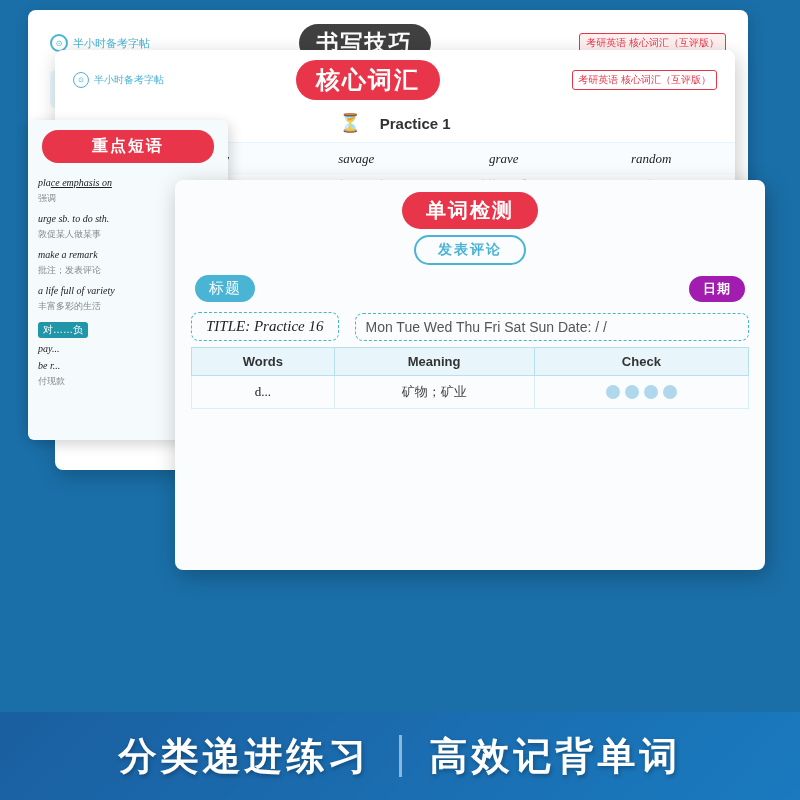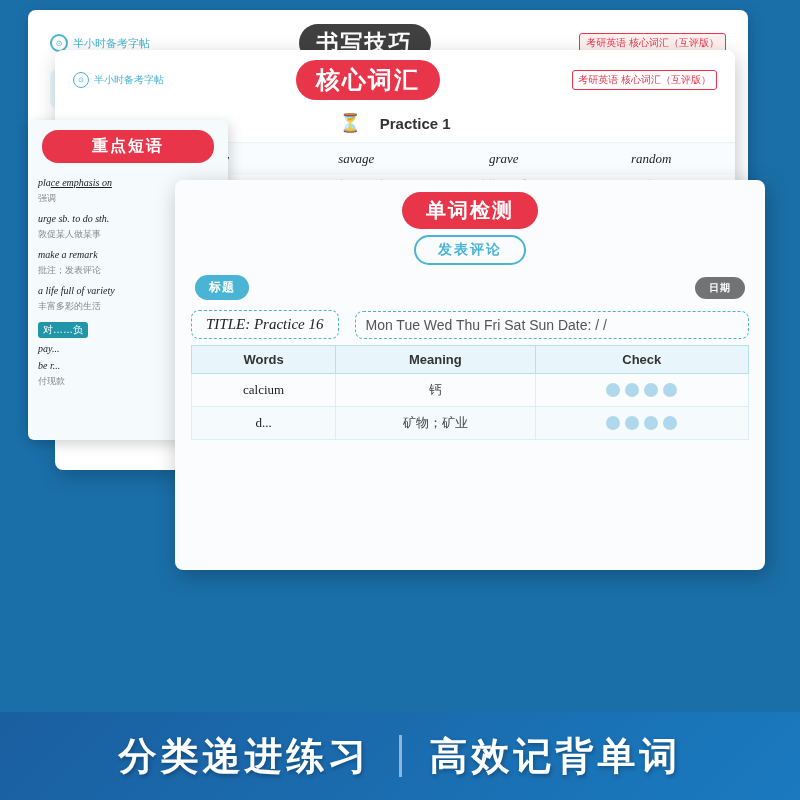--- a/index.html
+++ b/index.html
@@ -401,30 +401,30 @@
     }
     .ct-label-row {
       display: flex;
       justify-content: space-around;
       align-items: center;
       padding: 0 20px 6px;
     }
     .ct-label-bubble {
       background: #4ab4d4;
       color: #fff;
-      font-size: 12px;
-      font-weight: 700;
+      font-size: 15px;
+      font-weight: 400;
       padding: 4px 14px;
       border-radius: 16px;
       letter-spacing: 1px;
     }
     .ct-label-bubble-right {
-      background: #737373;
-      color: #fff;
-      font-size: 10px;
+      background: #a21caf;
+      color: #fff;
+      font-size: 13px;
       font-weight: 700;
       padding: 4px 14px;
       border-radius: 16px;
       letter-spacing: 1px;
     }
     .ct-title-section {
       display: flex;
       align-items: center;
       padding: 4px 16px 6px;
       gap: 16px;
@@ -627,34 +627,20 @@
     </div>
     <table class="ct-table">
       <thead>
         <tr>
           <th>Words</th>
           <th>Meaning</th>
           <th>Check</th>
         </tr>
       </thead>
       <tbody>
-        <tr>
-          <td>calcium</td>
-          <td>
-            <span class="ct-cn-char">钙</span>
-          </td>
-          <td>
-            <div class="ct-dots">
-              <div class="ct-dot"></div>
-              <div class="ct-dot"></div>
-              <div class="ct-dot"></div>
-              <div class="ct-dot"></div>
-            </div>
-          </td>
-        </tr>
         <tr>
           <td>d...</td>
           <td>
             <span class="ct-cn-char">矿物；矿业</span>
           </td>
           <td>
             <div class="ct-dots">
               <div class="ct-dot"></div>
               <div class="ct-dot"></div>
               <div class="ct-dot"></div>

